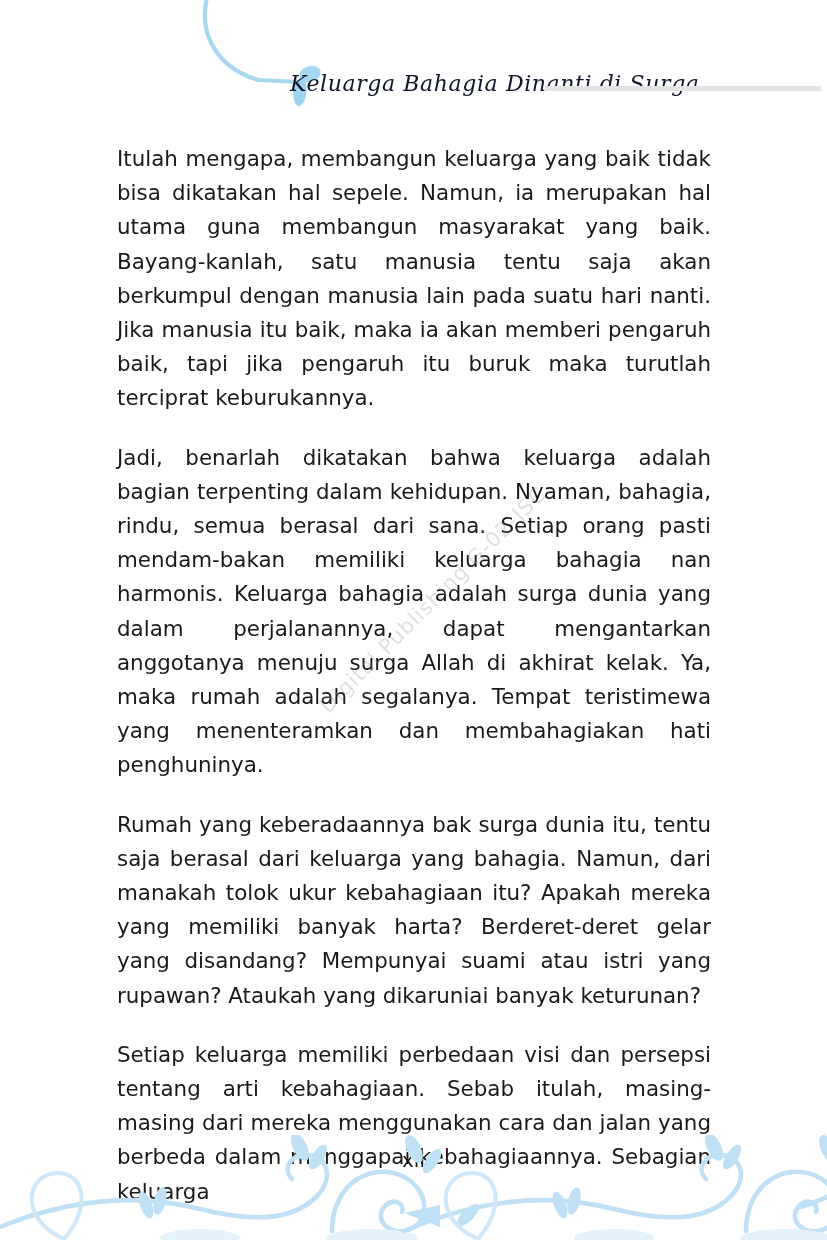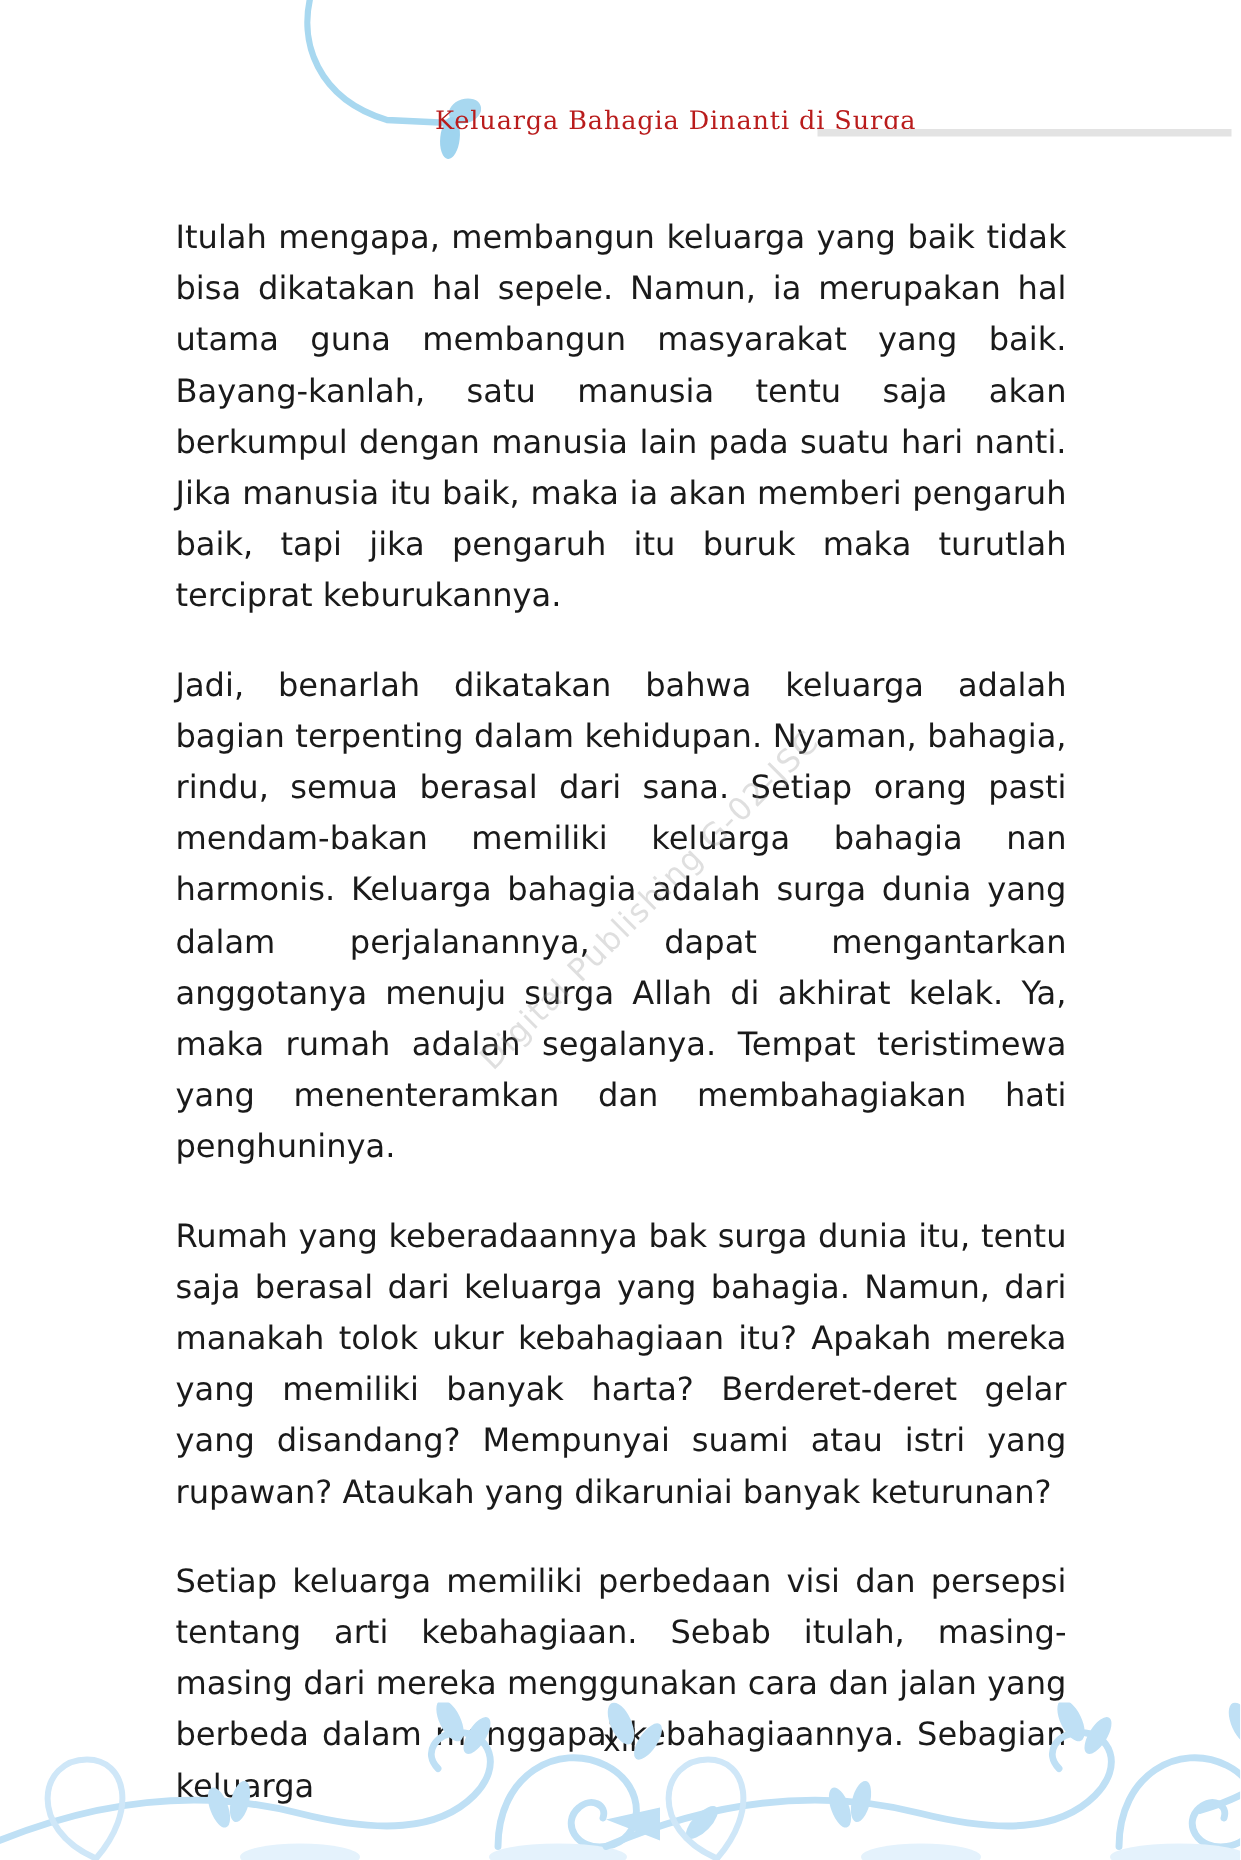--- a/index.html
+++ b/index.html
@@ -32,23 +32,24 @@
     left: 150px;
     top: 0;
     width: 220px;
     height: 110px;
   }
   .header-title {
     position: absolute;
     left: 290px;
     top: 73px;
     font-family: "DejaVu Serif", "Liberation Serif", serif;
-    font-size: 17px;
+    font-style: italic;
+    font-size: 22px;
     letter-spacing: 0.6px;
-    color: #b91c1c;
+    color: #0f172a;
     white-space: nowrap;
     line-height: 1;
   }
   .header-rule {
     position: absolute;
     left: 545px;
     top: 86px;
     width: 276px;
     height: 5px;
     background: #e3e3e3;

